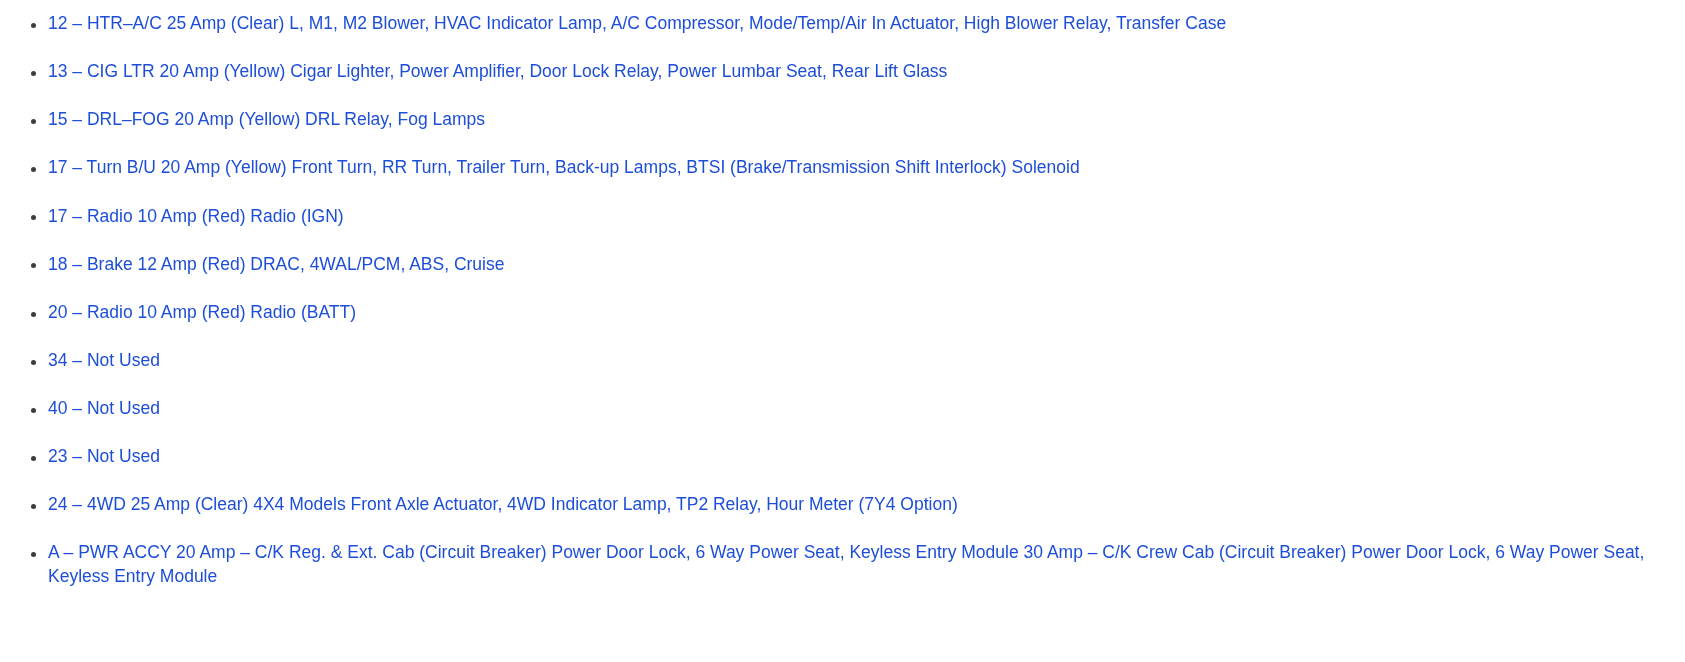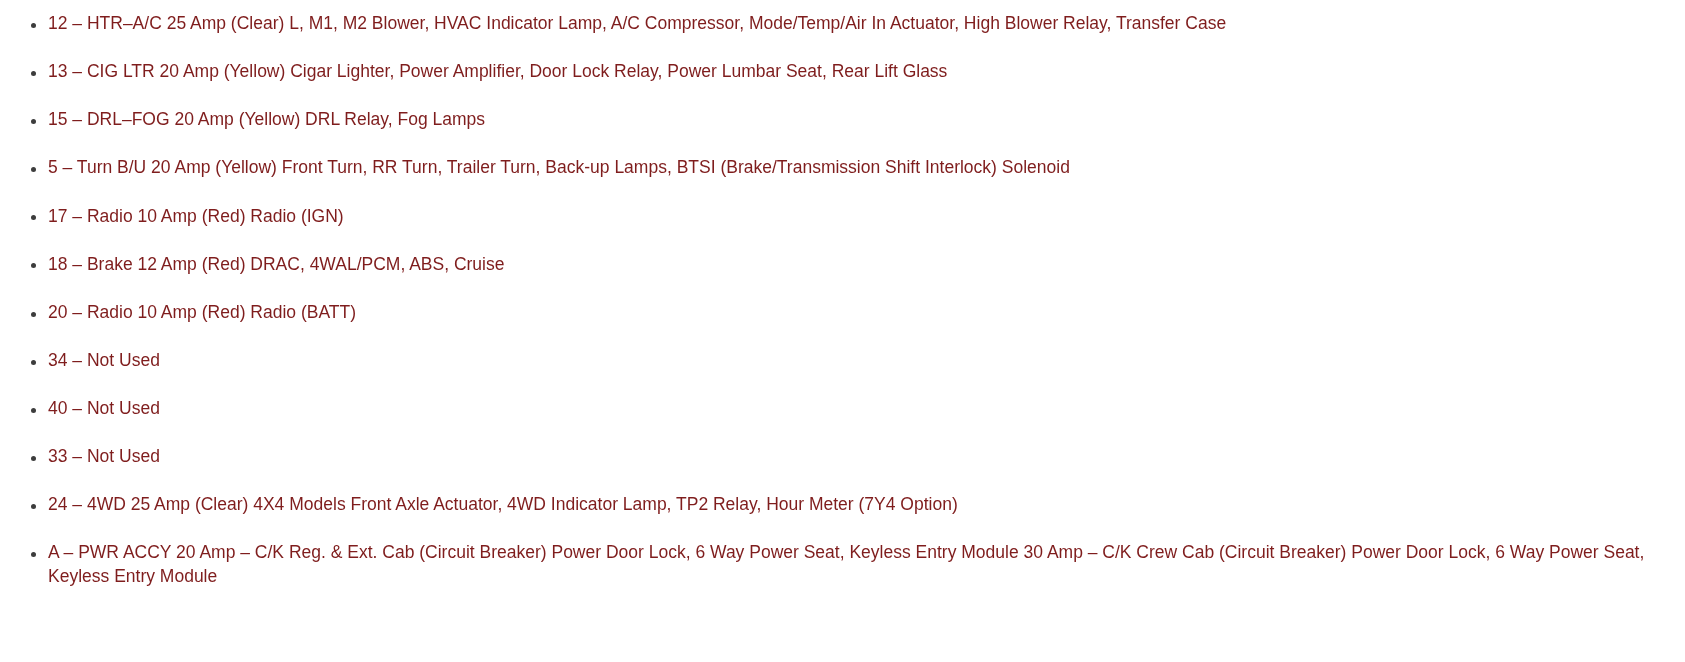--- a/index.html
+++ b/index.html
@@ -17,21 +17,21 @@
     list-style: none;
     margin: 0;
     padding: 0;
   }
   .fuse-item {
     position: relative;
     padding: 0 40px 0 48px;
     margin: 0 0 24.5px 0;
     font-size: 17.5px;
     line-height: 1.35;
-    color: #7f1d1d;
+    color: #1d4ed8;
   }
   .fuse-item:first-child {
     padding-top: 12px;
   }
   .fuse-item::before {
     content: "";
     position: absolute;
     left: 31px;
     top: 0.62em;
     width: 5px;
@@ -46,22 +46,22 @@
     display: inline;
   }
 </style>
 </head>
 <body>
 
 <ul class="fuse-list">
     <li class="fuse-item"><span class="fuse-text">12 – HTR–A/C 25 Amp (Clear) L, M1, M2 Blower, HVAC Indicator Lamp, A/C Compressor, Mode/Temp/Air In Actuator, High Blower Relay, Transfer Case</span></li>
     <li class="fuse-item"><span class="fuse-text">13 – CIG LTR 20 Amp (Yellow) Cigar Lighter, Power Amplifier, Door Lock Relay, Power Lumbar Seat, Rear Lift Glass</span></li>
     <li class="fuse-item"><span class="fuse-text">15 – DRL–FOG 20 Amp (Yellow) DRL Relay, Fog Lamps</span></li>
-    <li class="fuse-item"><span class="fuse-text">5 – Turn B/U 20 Amp (Yellow) Front Turn, RR Turn, Trailer Turn, Back-up Lamps, BTSI (Brake/Transmission Shift Interlock) Solenoid</span></li>
+    <li class="fuse-item"><span class="fuse-text">17 – Turn B/U 20 Amp (Yellow) Front Turn, RR Turn, Trailer Turn, Back-up Lamps, BTSI (Brake/Transmission Shift Interlock) Solenoid</span></li>
     <li class="fuse-item"><span class="fuse-text">17 – Radio 10 Amp (Red) Radio (IGN)</span></li>
     <li class="fuse-item"><span class="fuse-text">18 – Brake 12 Amp (Red) DRAC, 4WAL/PCM, ABS, Cruise</span></li>
     <li class="fuse-item"><span class="fuse-text">20 – Radio 10 Amp (Red) Radio (BATT)</span></li>
     <li class="fuse-item"><span class="fuse-text">34 – Not Used</span></li>
     <li class="fuse-item"><span class="fuse-text">40 – Not Used</span></li>
-    <li class="fuse-item"><span class="fuse-text">33 – Not Used</span></li>
+    <li class="fuse-item"><span class="fuse-text">23 – Not Used</span></li>
     <li class="fuse-item"><span class="fuse-text">24 – 4WD 25 Amp (Clear) 4X4 Models Front Axle Actuator, 4WD Indicator Lamp, TP2 Relay, Hour Meter (7Y4 Option)</span></li>
     <li class="fuse-item"><span class="fuse-text">A – PWR ACCY 20 Amp – C/K Reg. &amp; Ext. Cab (Circuit Breaker) Power Door Lock, 6 Way Power Seat, Keyless Entry Module 30 Amp – C/K Crew Cab (Circuit Breaker) Power Door Lock, 6 Way Power Seat, Keyless Entry Module</span></li>
   </ul>
 
 </body></html>

